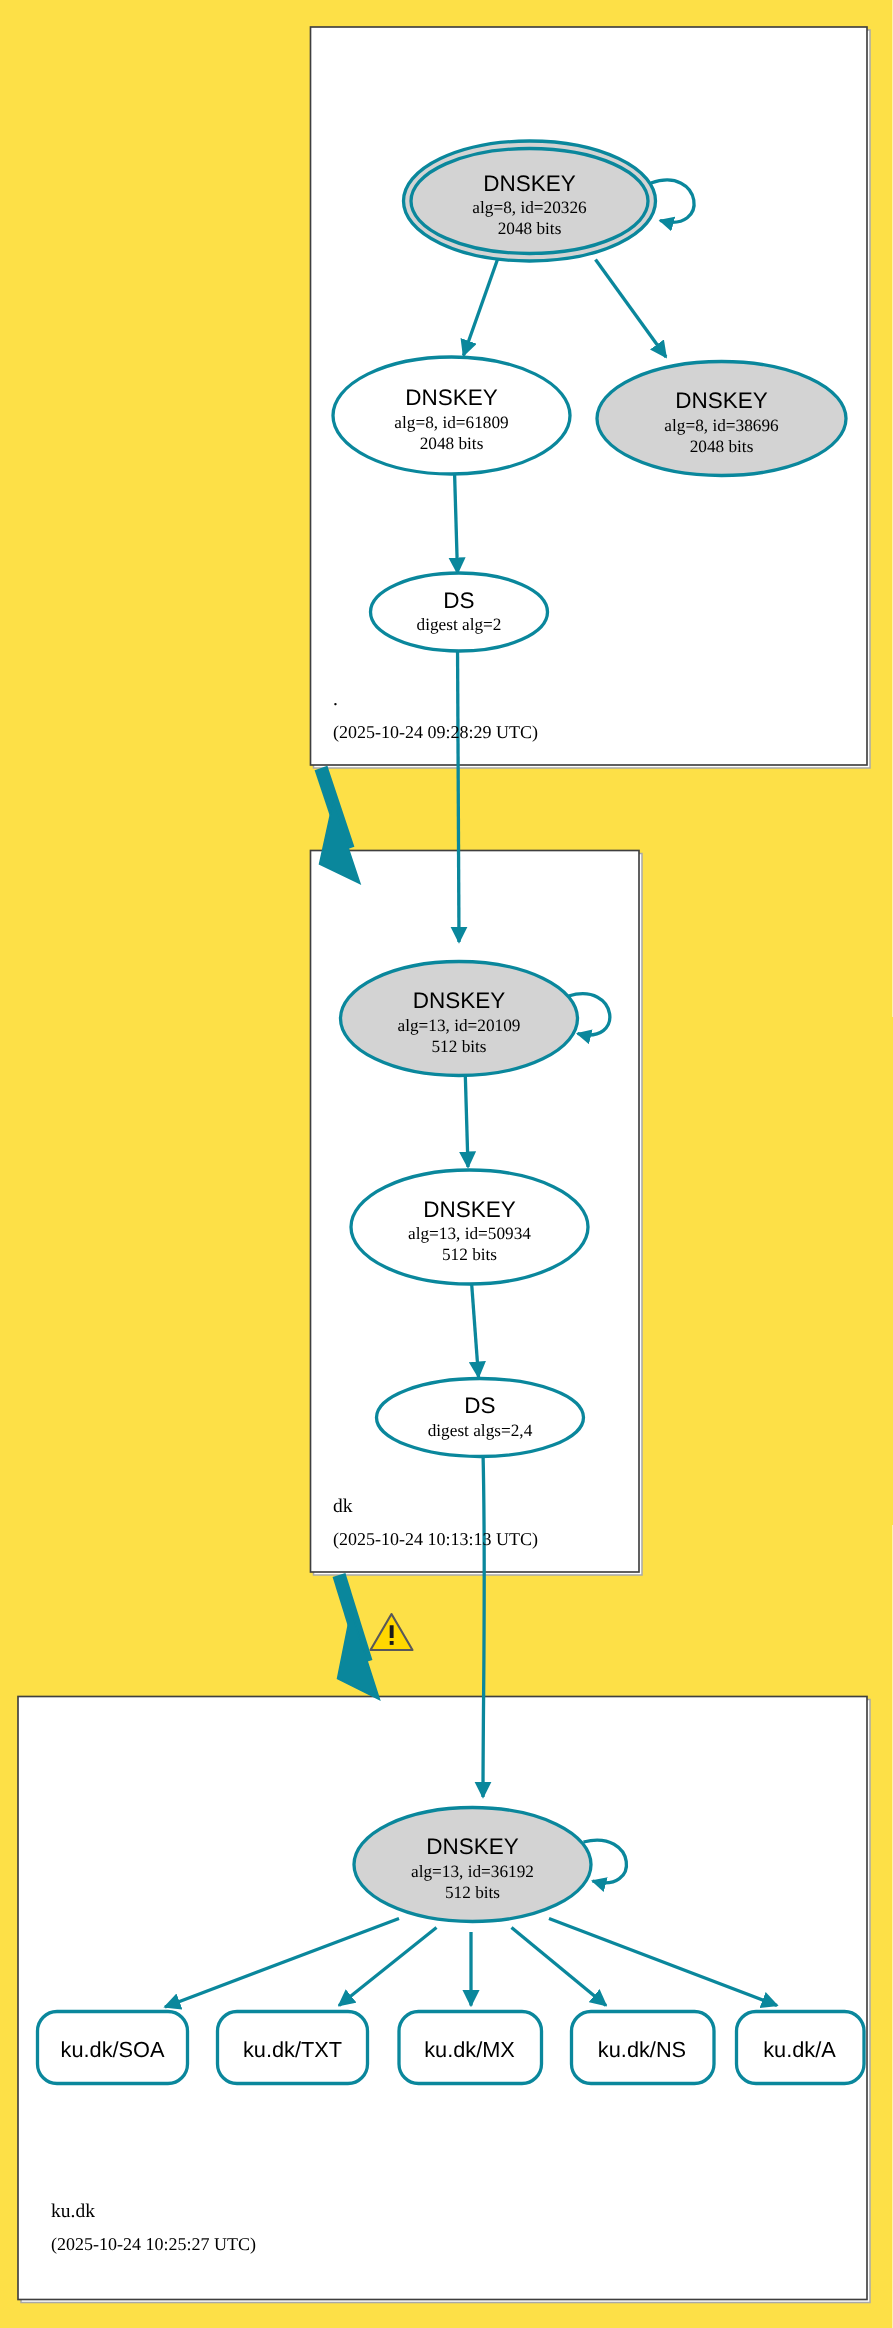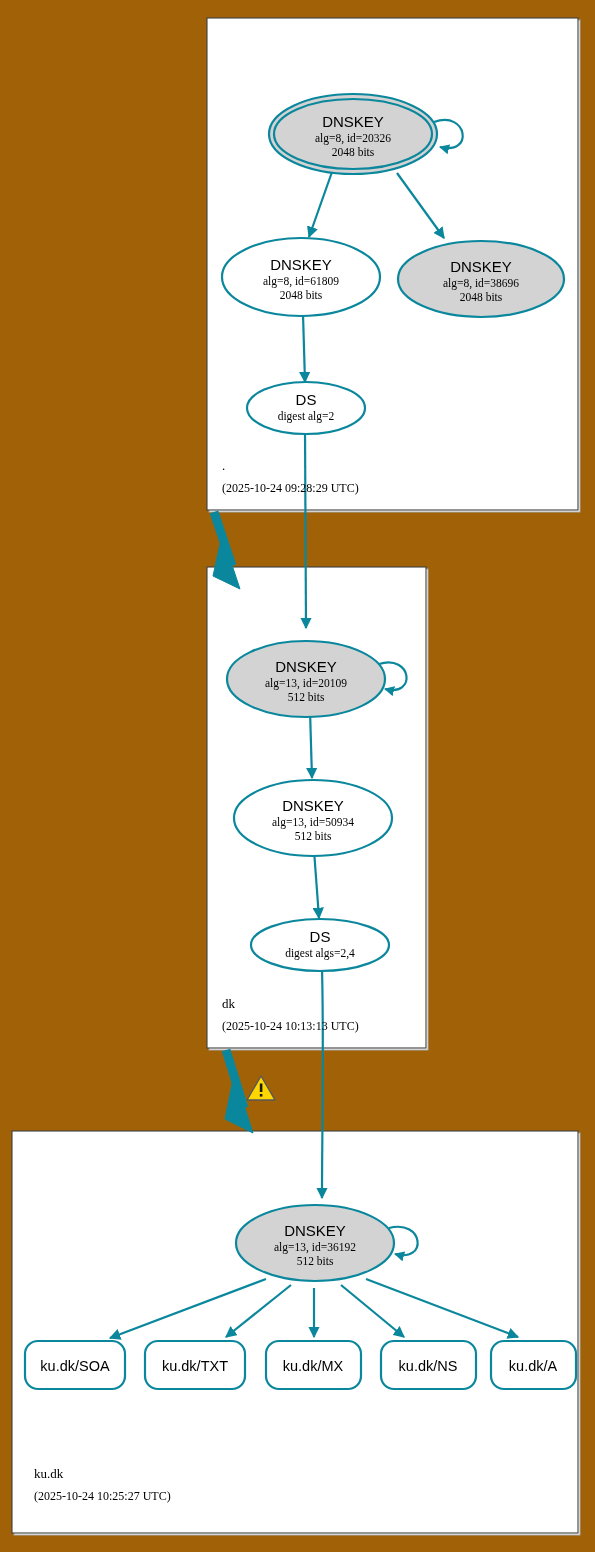--- a/index.html
+++ b/index.html
@@ -8,21 +8,21 @@
     padding: 0;
     background: #ffffff;
   }
   body {
     font-family: "Liberation Sans", sans-serif;
   }
   #stage {
     position: relative;
     width: 595px;
     height: 1552px;
-    background: #a16207;
+    background: #fde047;
     overflow: hidden;
   }
   svg#graph {
     position: absolute;
     left: 0;
     top: 0;
     width: 595px;
     height: 1552px;
     display: block;
   }

